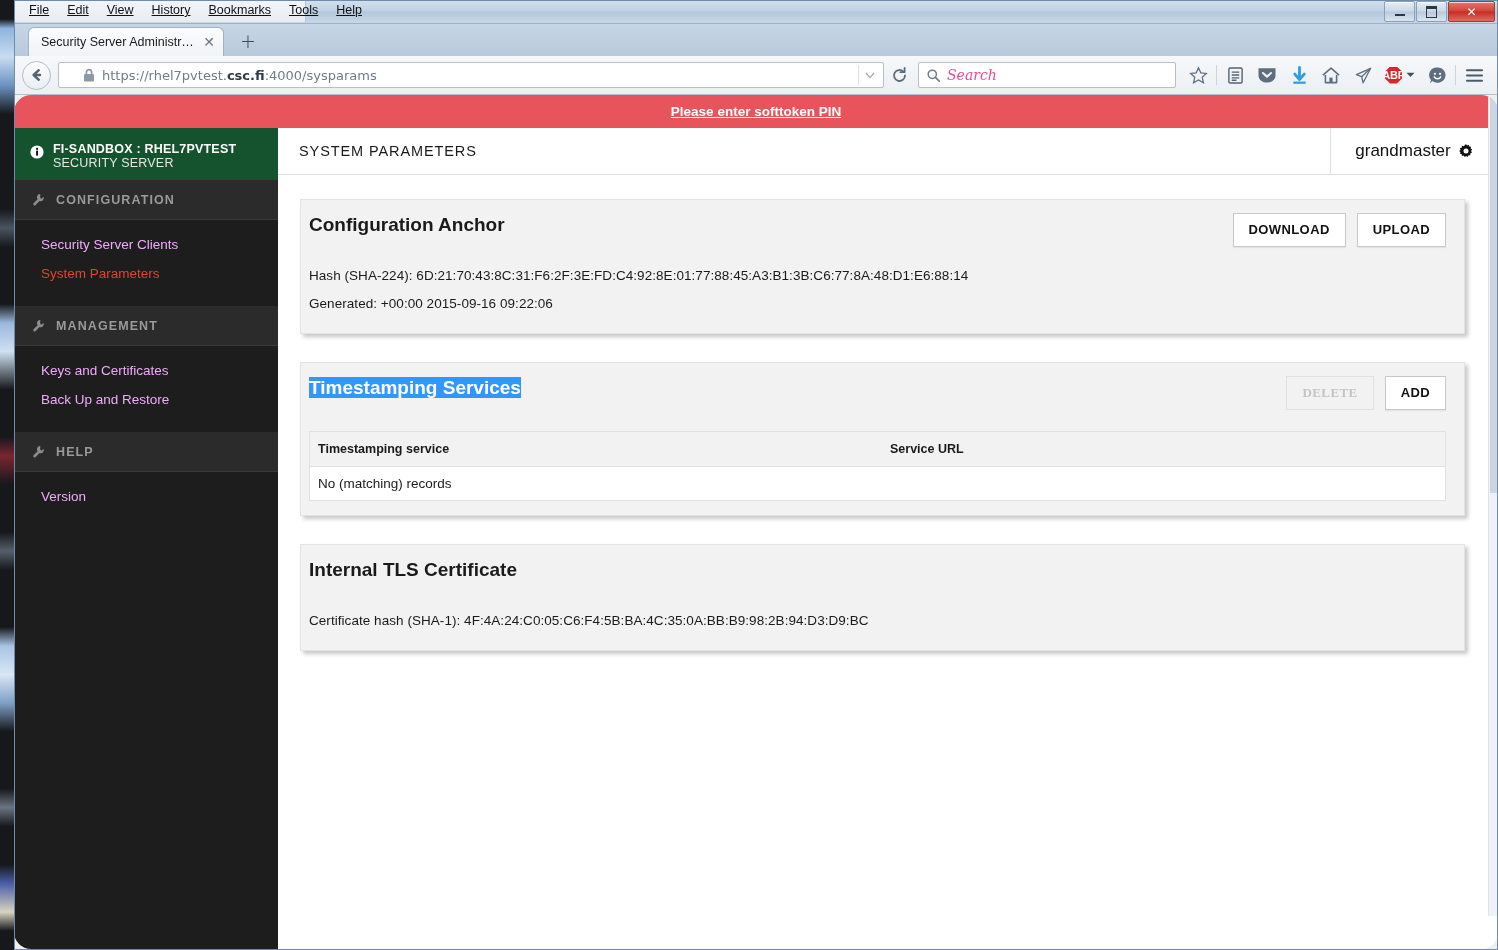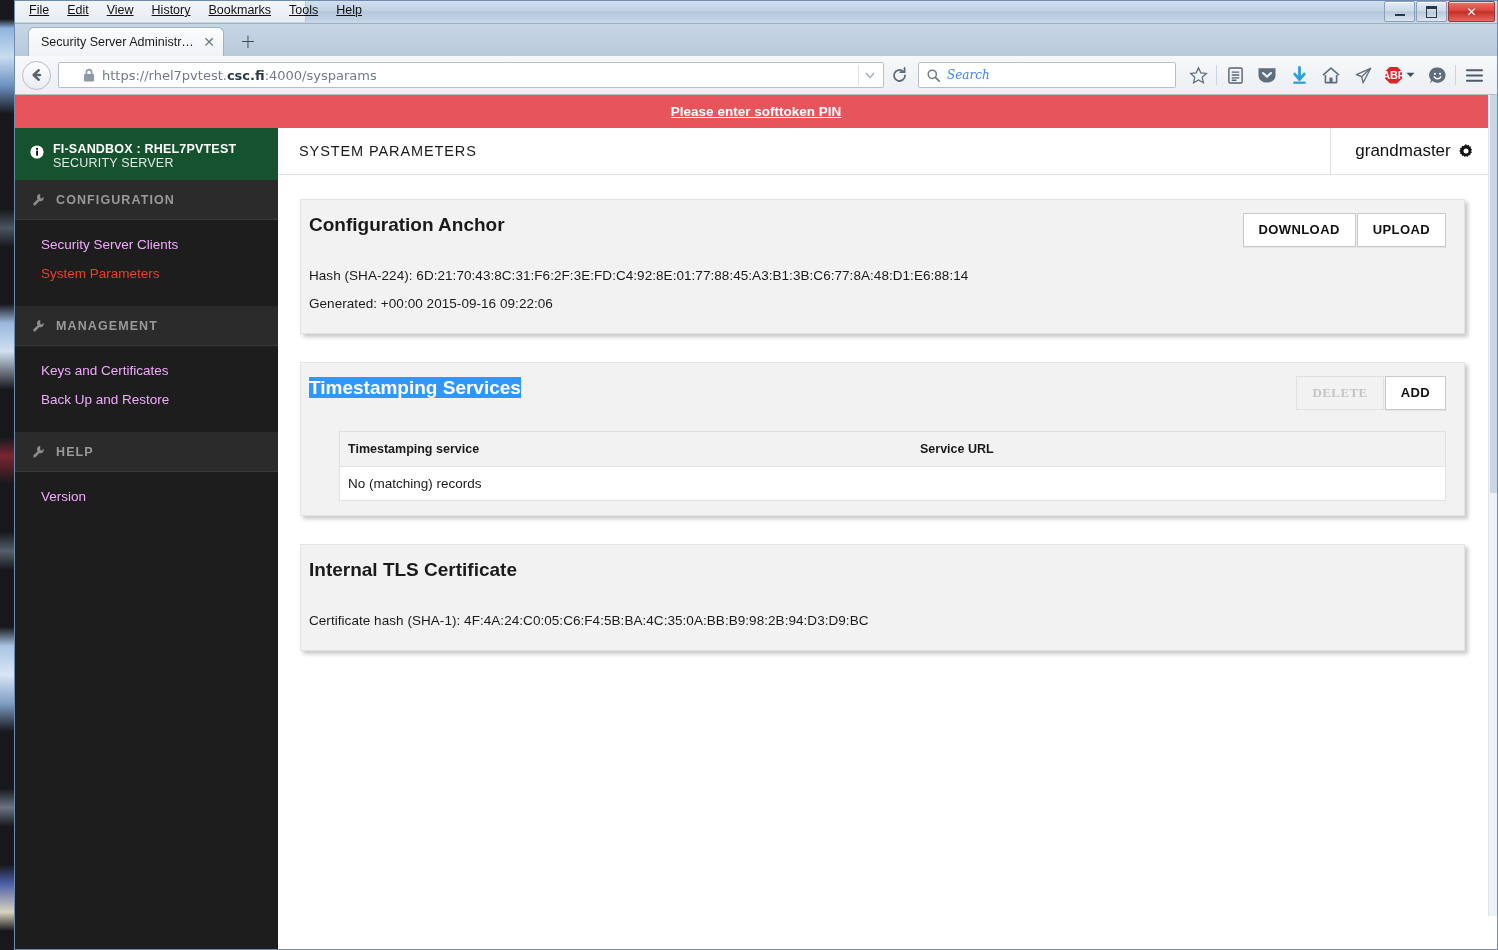--- a/index.html
+++ b/index.html
@@ -203,22 +203,22 @@
     border: 1px solid #b6c0ca;
     border-radius: 2px;
     display: flex;
     align-items: center;
     padding: 0 8px;
     box-sizing: border-box;
     margin-left: 4px;
     flex: none;
   }
   .search-ph {
-    font-size: 12px;
-    color: #3b82f6;
+    font-size: 14px;
+    color: #ec4899;
     font-style: italic;
     margin-left: 7px;
     font-family: "DejaVu Serif", serif;
   }
   .tb-icons {
     display: flex;
     align-items: center;
     margin-left: 6px;
     flex: none;
   }
@@ -239,20 +239,21 @@
     letter-spacing: -0.2px;
   }
 
   
   .page {
     position: relative;
     width: 1484px;
     height: 854px;
     background: #fff;
     overflow: hidden;
+    border-radius: 17px;
   }
 
   .alert-banner {
     height: 33px;
     background: #e8545b;
     display: flex;
     align-items: center;
     justify-content: center;
   }
   .alert-banner a {
@@ -385,21 +386,21 @@
     color: #1a1a1a;
     padding-left: 0;
     flex: 1;
   }
   .panel-title .sel {
     background: #3297fd;
     color: #fff;
   }
   .panel-btns {
     display: flex;
-    gap: 1px;
+    gap: 11px;
     flex: none;
     margin-top: -1px;
   }
   .btn {
     background: #fff;
     border: 1px solid #c9c9c9;
     color: #111;
     font-size: 13px;
     font-weight: bold;
     letter-spacing: .4px;
@@ -423,21 +424,20 @@
     margin-top: 13px;
     letter-spacing: .05px;
   }
   .panel-line.first { margin-top: 16px; }
 
   
   .tbl {
     margin-top: 16px;
     border: 1px solid #e0e0e0;
     background: #c4b5fd;
-    margin-left: 30px;
   }
   .tbl-head {
     display: flex;
     background: #f2f2f2;
     border-bottom: 1px solid #e0e0e0;
     height: 34px;
     align-items: center;
   }
   .tbl-th {
     font-size: 12.5px;

